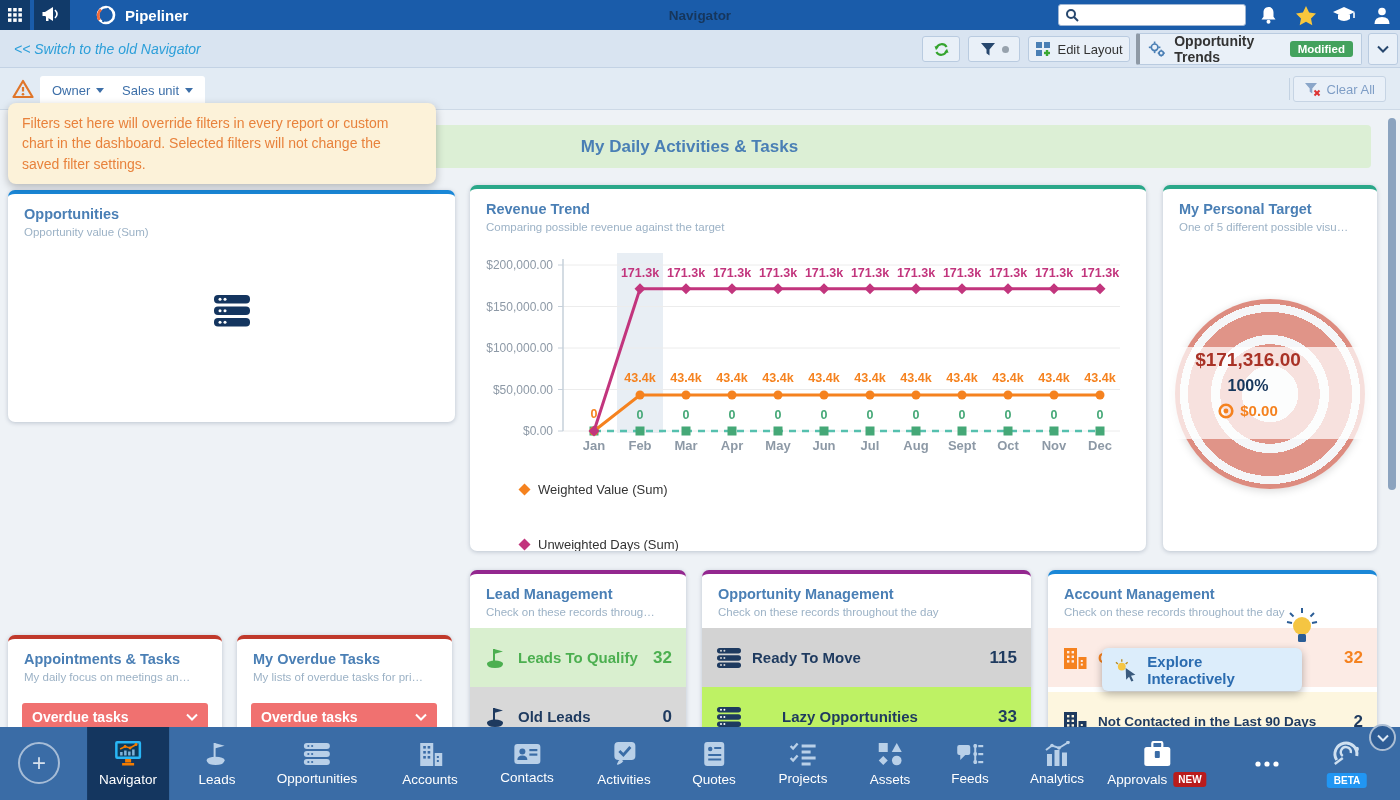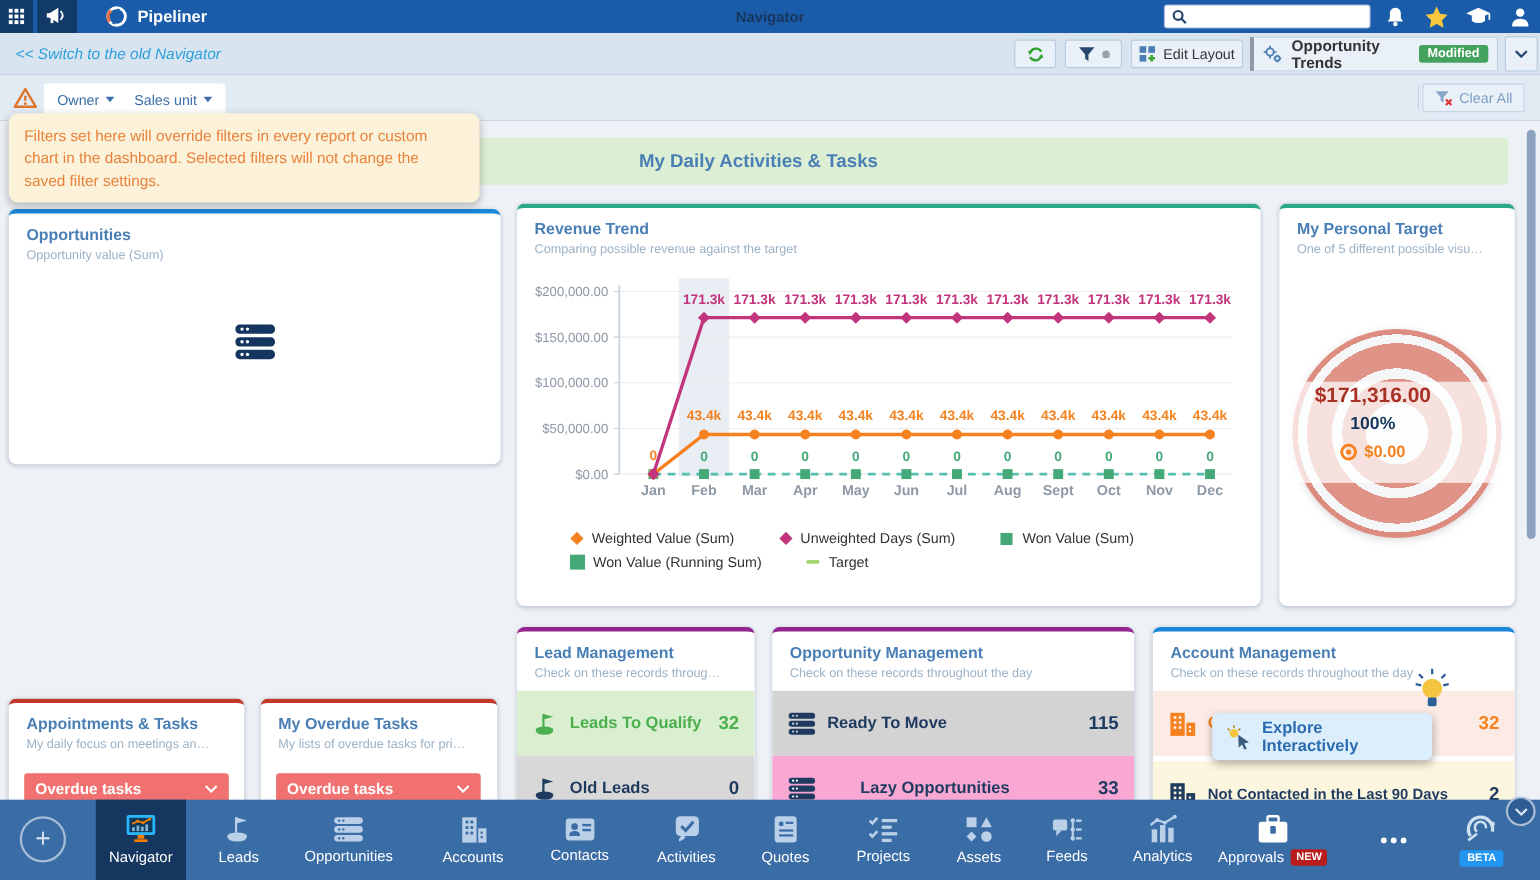--- a/index.html
+++ b/index.html
@@ -42,21 +42,21 @@
   .card-title { color:#4a7fb5; font-size:14.5px; font-weight:bold; }
   .card-sub { color:#9cb2c6; font-size:11.5px; margin-top:4px; }
   .card-head { padding:12px 16px 8px 16px; }
 
   #card-opportunities { left:8px; top:190px; width:447px; height:232px; }
   #opp-value-wrap { position:absolute; left:0; top:100px; width:447px; display:flex; align-items:center; justify-content:center; gap:14px; }
   #opp-value { color:#14355f; font-size:40px; font-weight:bold; letter-spacing:-1px; }
 
   #card-revenue { left:470px; top:185px; width:676px; height:366px; border-top-color:#2aa889; }
   #revenue-legend { position:absolute; left:48px; top:293px; width:600px; display:flex; flex-direction:column; gap:6px; font-size:13px; color:#333; }
-  .legend-row { display:flex; gap:40px; }
+  .legend-row { display:flex; gap:40px;flex-direction:column; }
   .legend-item { display:flex; align-items:center; gap:7px; }
 
   #card-target { left:1163px; top:185px; width:214px; height:366px; border-top-color:#2aa889; }
   #bullseye { position:absolute; left:12px; top:110px; width:190px; height:190px; border-radius:50%;
     background:radial-gradient(circle, #f5f6f8 0 21%, #e09488 21% 37%, #f5f6f8 37% 44%, #e09488 44% 61%, #f5f6f8 61% 67%, #dd8c80 67% 88%, #f7f8fa 88% 100%);
     box-shadow:0 2px 8px rgba(0,0,0,.15); }
   #target-band { position:absolute; left:2px; top:158px; width:210px; height:92px; background:rgba(255,255,255,.72); }
   #target-text { position:absolute; left:0; top:160px; width:170px; text-align:center; }
   #target-amount { color:#a93226; font-size:19px; font-weight:bold; }
   #target-pct { color:#16365c; font-size:16px; font-weight:bold; margin-top:6px; }
@@ -475,21 +475,21 @@
           <circle cx="8.4" cy="3.7" r="1"></circle>
         <circle cx="5" cy="10.9" r="1"></circle>
           <circle cx="8.4" cy="10.9" r="1"></circle>
         <circle cx="5" cy="18.1" r="1"></circle>
           <circle cx="8.4" cy="18.1" r="1"></circle>
       </g>
     </svg>
     <span class="mgmt-label" style="color:#1e3a5f;">Ready To Move</span>
     <span class="mgmt-count" style="color:#1e3a5f;">115</span>
   </div>
-  <div class="mgmt-row" style="top:113px;background:#f9a8d4;gap:40px;">
+  <div class="mgmt-row" style="top:113px;background:#bef264;gap:40px;">
     <svg width="26" height="22" viewBox="0 0 26 22">
       <g fill="#1e3a5f">
         <rect x="1" y="1" width="24" height="5.5" rx="2.7"></rect>
           <rect x="1" y="8.2" width="24" height="5.5" rx="2.7"></rect>
           <rect x="1" y="15.4" width="24" height="5.5" rx="2.7"></rect>
       </g>
       <g fill="#ffffff">
         <circle cx="5" cy="3.7" r="1"></circle>
           <circle cx="8.4" cy="3.7" r="1"></circle>
         <circle cx="5" cy="10.9" r="1"></circle>

